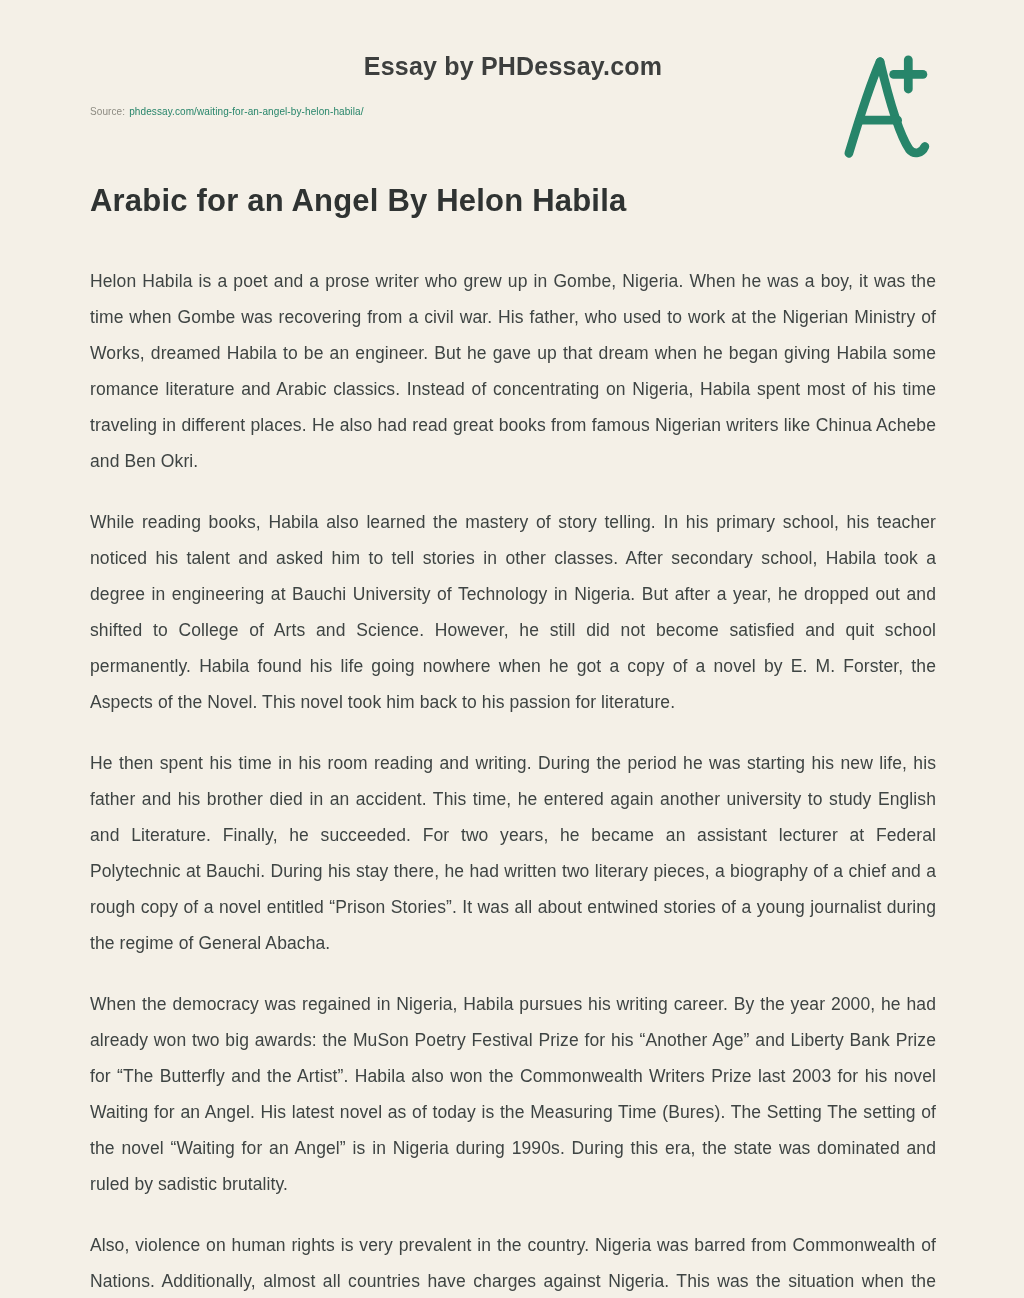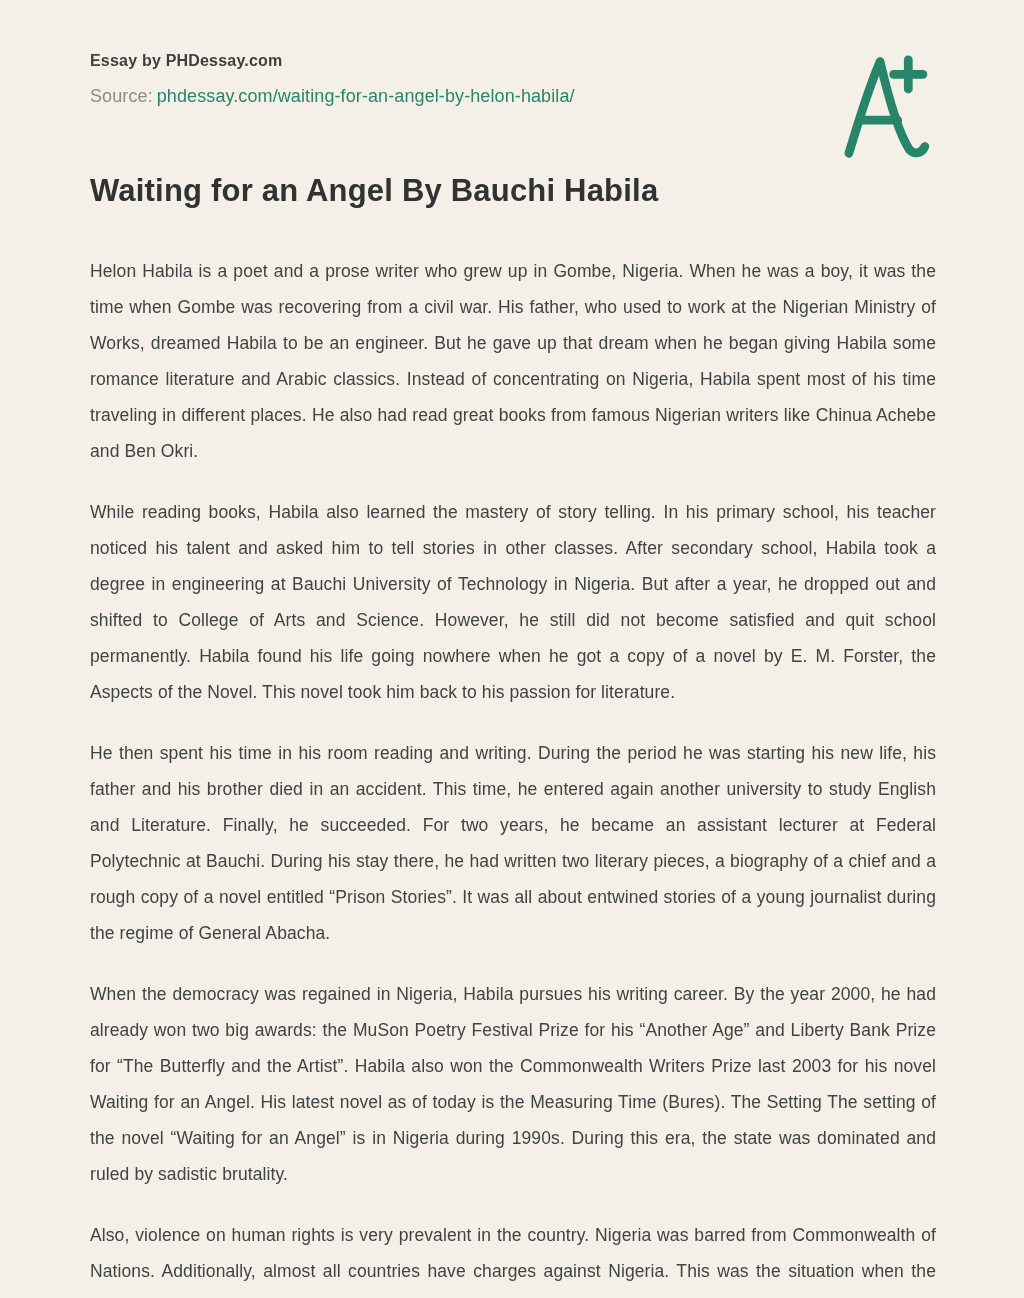--- a/index.html
+++ b/index.html
@@ -16,28 +16,29 @@
     position: relative;
     width: 1024px;
     height: 1298px;
     padding: 52px 88px 0 90px;
   }
   .header {
     position: relative;
   }
   .byline {
     margin: 0;
-    font-size: 16px;
+    font-size: 25px;
     font-weight: 700;
     color: #3d3f3e;
     letter-spacing: 0.2px;
+    text-align: center;
   }
   .source-line {
-    margin: 16px 0 0 0;
-    font-size: 18px;
+    margin: 25px 0 0 0;
+    font-size: 10px;
     letter-spacing: 0.1px;
   }
   .source-label {
     color: #8d8b82;
     margin-right: 4px;
   }
   .source-url {
     color: #27856a;
     text-decoration: none;
     cursor: pointer;
@@ -90,21 +91,21 @@
           <path d="M16 104 C28 64 40 28 48 10"></path>
           <path d="M48 10 C56 44 66 82 78 100 C83 106 91 104 94 97"></path>
           <path d="M27 70 L66 70"></path>
           <path d="M77 8 L77 38"></path>
           <path d="M62 23 L92 23"></path>
         </g>
       </svg>
     </div>
   </header>
 
-  <h1 class="title">Waiting for an Angel By Bauchi Habila</h1>
+  <h1 class="title">Arabic for an Angel By Helon Habila</h1>
 
   <main class="essay-body">
     <p class="para">Helon Habila is a poet and a prose writer who grew up in Gombe, Nigeria. When he was a boy, it was the time when Gombe was recovering from a civil war. His father, who used to work at the Nigerian Ministry of Works, dreamed Habila to be an engineer. But he gave up that dream when he began giving Habila some romance literature and Arabic classics. Instead of concentrating on Nigeria, Habila spent most of his time traveling in different places. He also had read great books from famous Nigerian writers like Chinua Achebe and Ben Okri.</p>
     <p class="para">While reading books, Habila also learned the mastery of story telling. In his primary school, his teacher noticed his talent and asked him to tell stories in other classes. After secondary school, Habila took a degree in engineering at Bauchi University of Technology in Nigeria. But after a year, he dropped out and shifted to College of Arts and Science. However, he still did not become satisfied and quit school permanently. Habila found his life going nowhere when he got a copy of a novel by E. M. Forster, the Aspects of the Novel. This novel took him back to his passion for literature.</p>
     <p class="para">He then spent his time in his room reading and writing. During the period he was starting his new life, his father and his brother died in an accident. This time, he entered again another university to study English and Literature. Finally, he succeeded. For two years, he became an assistant lecturer at Federal Polytechnic at Bauchi. During his stay there, he had written two literary pieces, a biography of a chief and a rough copy of a novel entitled “Prison Stories”. It was all about entwined stories of a young journalist during the regime of General Abacha.</p>
     <p class="para">When the democracy was regained in Nigeria, Habila pursues his writing career. By the year 2000, he had already won two big awards: the MuSon Poetry Festival Prize for his “Another Age” and Liberty Bank Prize for “The Butterfly and the Artist”. Habila also won the Commonwealth Writers Prize last 2003 for his novel Waiting for an Angel. His latest novel as of today is the Measuring Time (Bures). The Setting The setting of the novel “Waiting for an Angel” is in Nigeria during 1990s. During this era, the state was dominated and ruled by sadistic brutality.</p>
     <p class="para">Also, violence on human rights is very prevalent in the country. Nigeria was barred from Commonwealth of Nations. Additionally, almost all countries have charges against Nigeria. This was the situation when the novel took place. The military or dictatorial government of General Sani Abacha eradicated the critical thinking of the countries’ gifted writers and scholars (Whipple). The Characters The main character of the story is Lomba. He is a journalist and an aggravated novelist who was in prison during the first part of the chapter. He writes poems secretly during his incarceration.</p>
   </main>
 
 </div>

